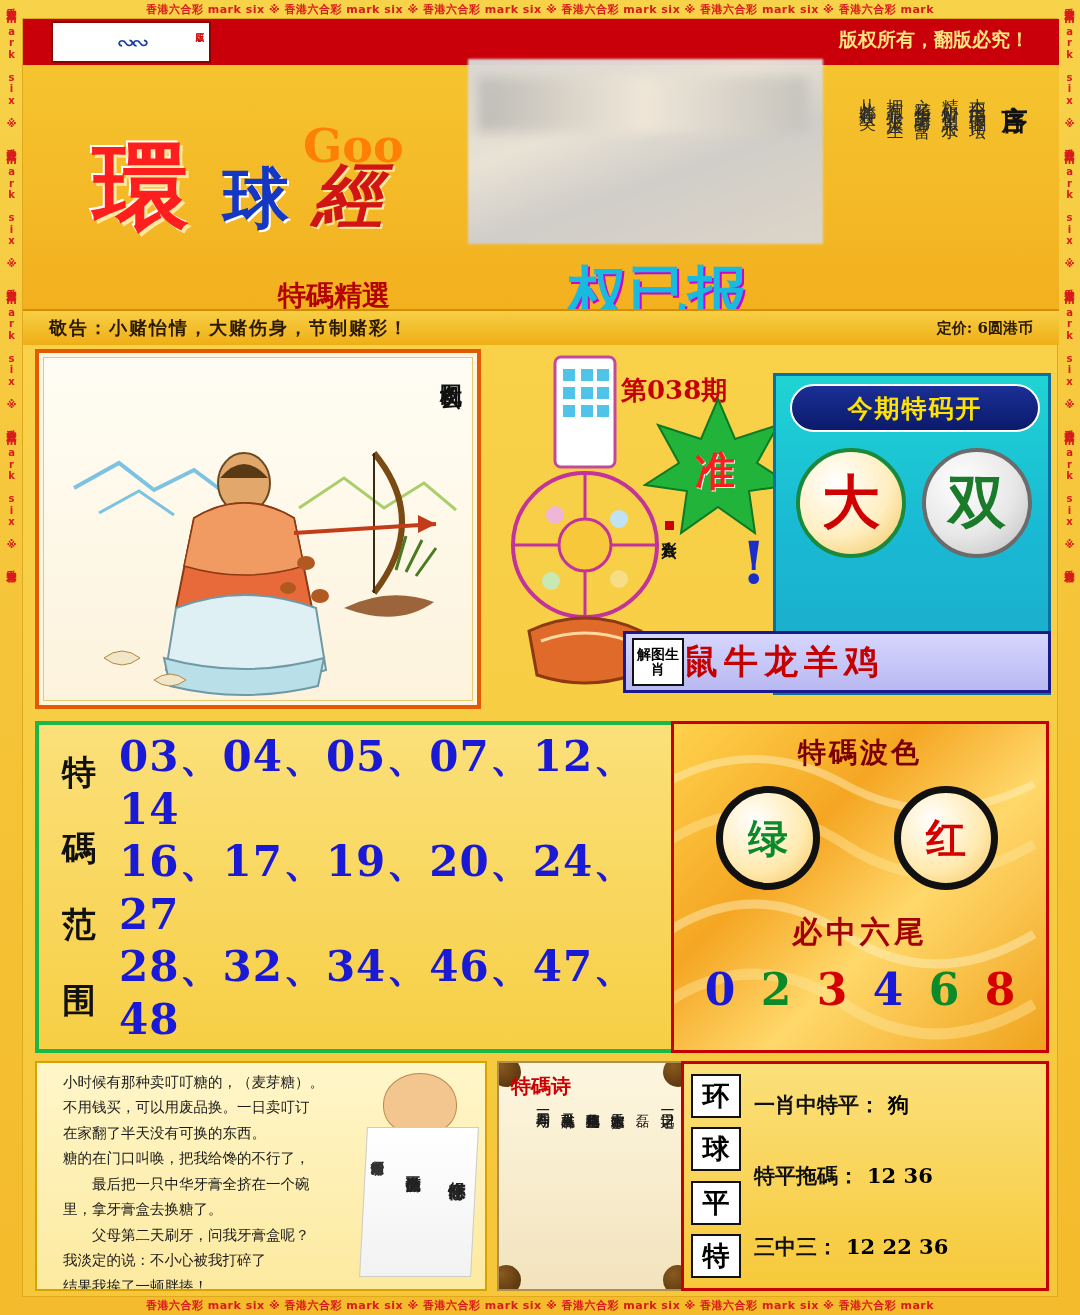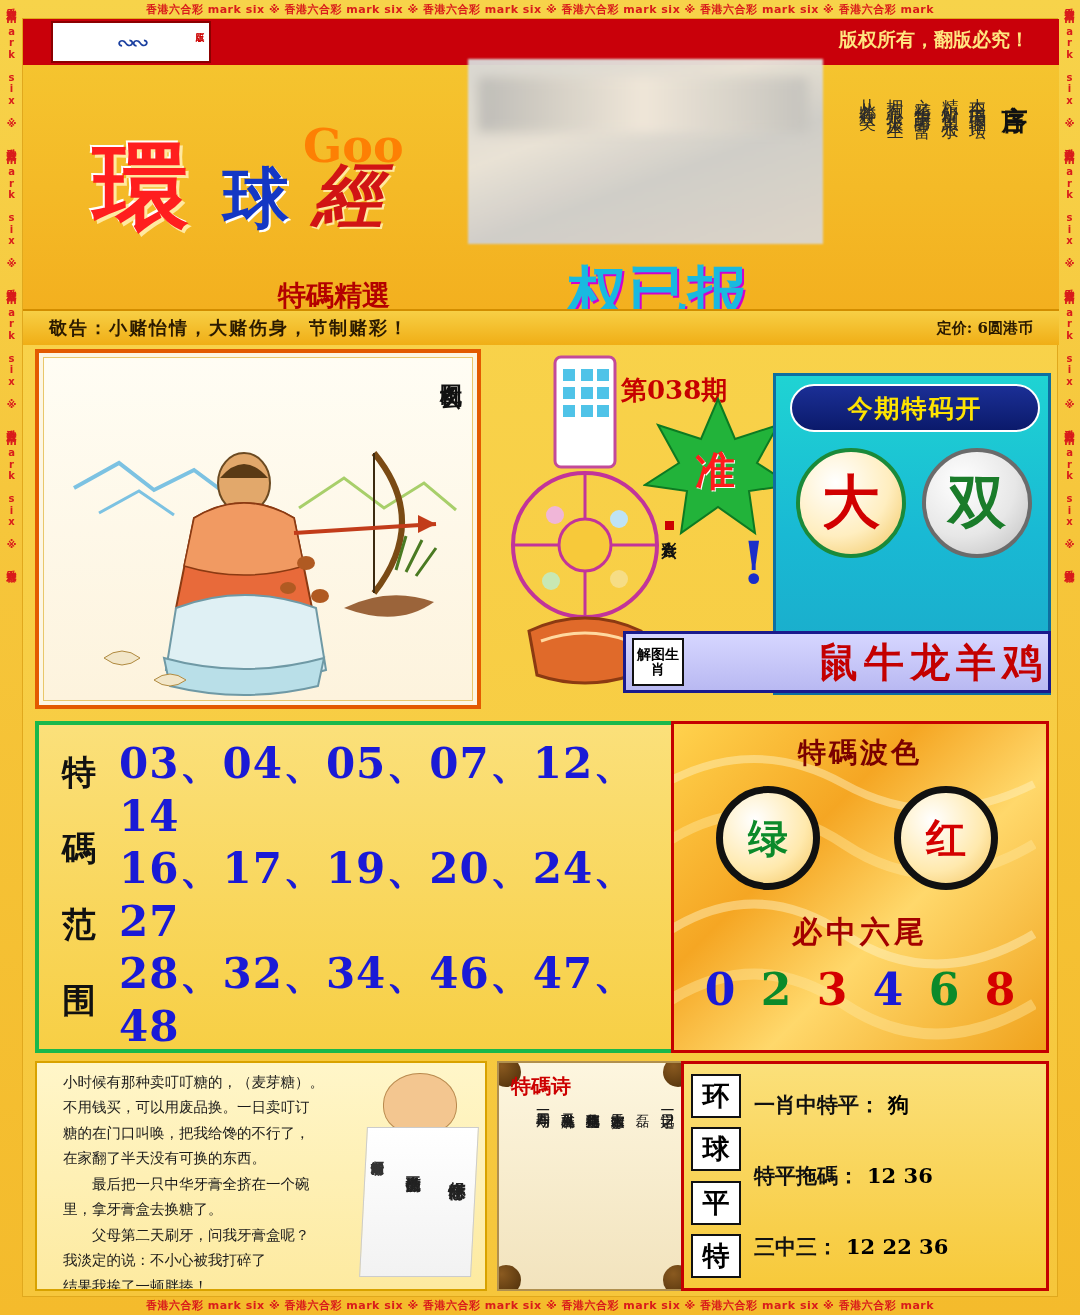--- a/index.html
+++ b/index.html
@@ -216,40 +216,40 @@
   }
   .zodiac-tag {
     width:52px; height:48px; margin-left:6px;
     border:2px solid #111; background:#fff;
     display:flex; align-items:center; justify-content:center;
     font-size:14px; font-weight:bold; line-height:1.1;
     font-family:"DejaVu Serif", serif;
     text-align:center;
   }
   .zodiac-list {
-    flex:1; text-align:right;
-    font-size:40px; font-weight:bold; color:#c40000;
-    font-family:"DejaVu Serif", serif; letter-spacing:6px;padding-left:21px;
+    flex:1; text-align:left;
+    font-size:34px; font-weight:bold; color:#c40000;
+    font-family:"DejaVu Serif", serif; letter-spacing:6px;
   }
 
   
   .num-panel {
     position:absolute; left:12px; top:702px; width:640px; height:332px;
     background:linear-gradient(180deg,#fbe07a,#f7cf45);
     border:4px solid #19b84b;
     display:flex;
   }
   .num-label {
     width:80px; display:flex; flex-direction:column;
     align-items:center; justify-content:space-around;
     font-size:34px; font-weight:bold; color:#111;
     font-family:"DejaVu Serif", serif;
     padding:10px 0;
   }
-  .num-rows { flex:1; display:flex; flex-direction:column; justify-content:center; padding:20px 12px 8px 0;}
+  .num-rows { flex:1; display:flex; flex-direction:column; justify-content:space-between; padding:4px 12px 8px 0;}
   .num-row {
     font-size:42px; font-weight:bold; color:#1a1ad6;
     font-family:"DejaVu Serif", serif;
     letter-spacing:1px; text-align:left;
   }
 
   
   .wave-panel {
     position:absolute; right:8px; top:702px; width:378px; height:332px;
     border:3px solid #c40000;
@@ -532,22 +532,22 @@
         <span style="color:#d40000">3</span>
         <span style="color:#1a1ad6">4</span>
         <span style="color:#0b8a2a">6</span>
         <span style="color:#d40000">8</span>
       </div>
     </div>
 
     <div class="story">
       <p>小时候有那种卖叮叮糖的，（麦芽糖）。</p>
       <p>不用钱买，可以用废品换。一日卖叮订</p>
+      <p>在家翻了半天没有可换的东西。</p>
       <p>糖的在门口叫唤，把我给馋的不行了，</p>
-      <p>在家翻了半天没有可换的东西。</p>
       <p class="ind">最后把一只中华牙膏全挤在一个碗</p>
       <p>里，拿牙膏盒去换糖了。</p>
       <p class="ind">父母第二天刷牙，问我牙膏盒呢？</p>
       <p>我淡定的说：不小心被我打碎了</p>
       <p>结果我挨了一顿胖揍！</p>
 
       <div class="monk">
         <div class="monk-head"></div>
         <div class="monk-body"></div>
         <div class="monk-txt1">老师怕球听闻</div>

